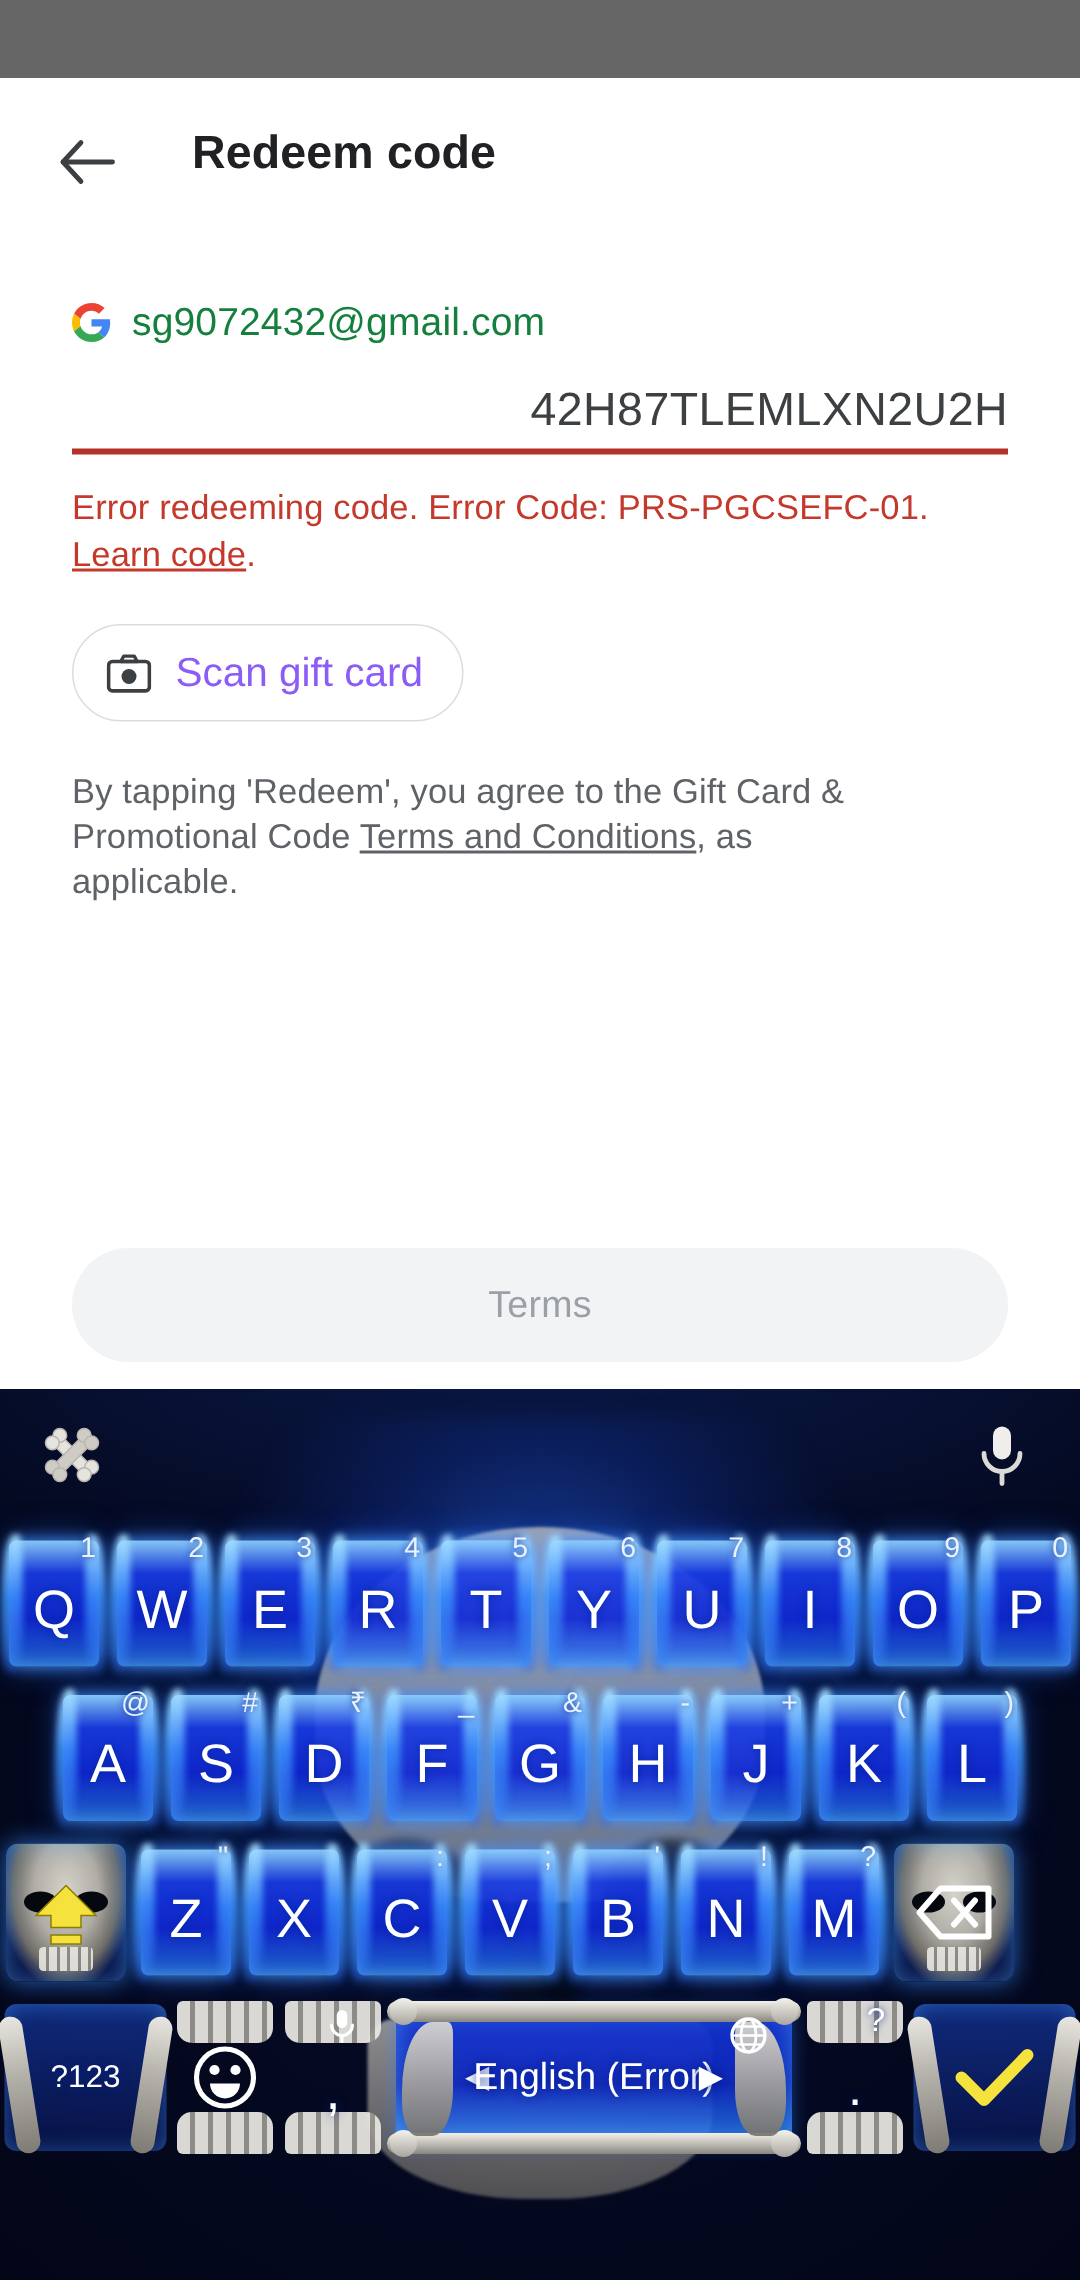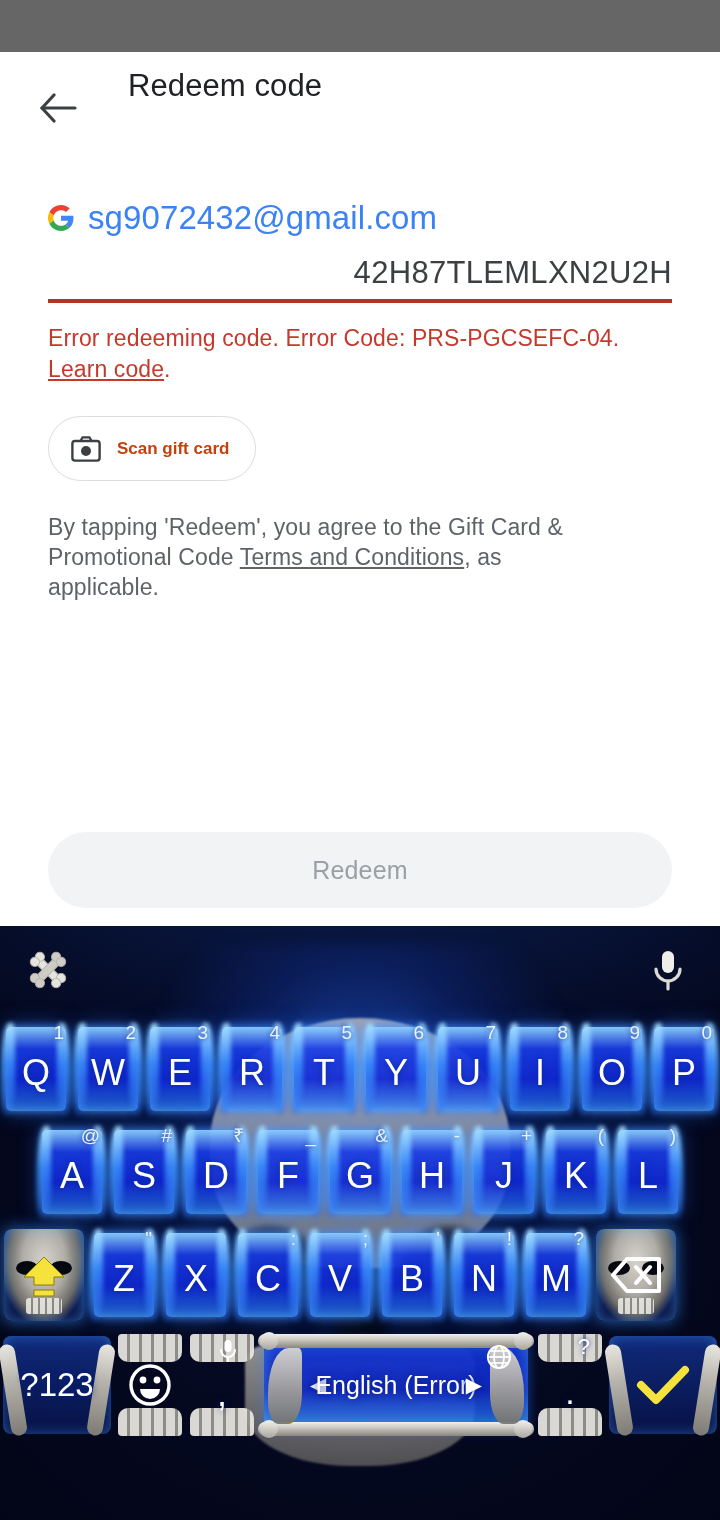--- a/index.html
+++ b/index.html
@@ -24,33 +24,33 @@
   }
 
   .appbar{
     position:absolute; left:0; top:0; width:720px; height:112px;
   }
   .back-btn{
     position:absolute; left:30px; top:28px; width:56px; height:56px;
     display:flex; align-items:center; justify-content:center; cursor:pointer;
   }
   .page-title{
-    position:absolute; left:128px; top:16px;
-    font-size:31px; font-weight:400; color:#202124; letter-spacing:.1px;
+    position:absolute; left:128px; top:32px;
+    font-size:31px; font-weight:700; color:#202124; letter-spacing:.1px;
     white-space:nowrap;
   }
 
   
   .account-row{
     position:absolute; left:48px; top:147px;
     display:flex; align-items:center; gap:14px;
   }
   .g-logo{ width:26px; height:26px; display:block; }
   .account-email{
-    font-size:33px; color:#3b82f6; letter-spacing:.1px; white-space:nowrap;
+    font-size:26px; color:#15803d; letter-spacing:.1px; white-space:nowrap;
   }
 
   
   .code-field{
     position:absolute; left:48px; top:199px; width:624px; height:52px;text-align:right;
   }
   .code-value{
     font-size:31px; color:#3c4043; letter-spacing:.3px; white-space:nowrap;
     line-height:44px;
   }
@@ -67,21 +67,21 @@
   .error-link{ color:#c5392c; text-decoration:underline; cursor:pointer; }
 
   
   .scan-btn{
     position:absolute; left:48px; top:364px; height:65px;
     display:inline-flex; align-items:center; gap:16px;
     padding:0 26px 0 22px;
     border:1px solid #dadce0; border-radius:33px;
     background:#fff; cursor:pointer;
   }
-  .scan-label{ font-size:17px; color:#c2410c; font-weight:700; white-space:nowrap; }
+  .scan-label{ font-size:27px; color:#8b5cf6; font-weight:400; white-space:nowrap; }
 
   
   .terms{
     position:absolute; left:48px; top:460px; width:560px;
     font-size:23px; line-height:30px; color:#5f6368; letter-spacing:.1px;
   }
   .terms-link{ color:#5f6368; text-decoration:underline; cursor:pointer; }
 
   
   .redeem-btn{
@@ -312,39 +312,39 @@
     </svg>
     <span class="account-email">sg9072432@gmail.com</span>
   </div>
 
   <div class="code-field">
     <div class="code-value">42H87TLEMLXN2U2H</div>
     <div class="code-underline"></div>
   </div>
 
   <div class="error-block">
-    <span>Error redeeming code. Error Code: PRS-PGCSEFC-04.</span>
+    <span>Error redeeming code. Error Code: PRS-PGCSEFC-01.</span>
     <span class="error-link">Learn code</span><span>.</span>
   </div>
 
   <div class="scan-btn">
     <svg width="30" height="26" viewBox="0 0 30 26">
       <rect x="1.4" y="5" width="27.2" height="19.6" rx="2.6" fill="none" stroke="#3c4043" stroke-width="2.4"></rect>
       <path d="M9.5 5 L11.5 1.4 L18.5 1.4 L20.5 5 Z" fill="none" stroke="#3c4043" stroke-width="2.2" stroke-linejoin="round"></path>
       <circle cx="15" cy="15" r="5" fill="#3c4043"></circle>
     </svg>
     <span class="scan-label">Scan gift card</span>
   </div>
 
   <div class="terms">
     <span>By tapping 'Redeem', you agree to the Gift Card &amp; Promotional Code </span><span class="terms-link">Terms and Conditions</span><span>, as applicable.</span>
   </div>
 
   <div class="redeem-btn">
-    <span class="redeem-label">Redeem</span>
+    <span class="redeem-label">Terms</span>
   </div>
 </div>
 
 <div class="keyboard">
 
   <div class="kb-bg">
     <div class="kb-glow"></div>
     <div class="kb-skull-dome"></div>
     <div class="kb-skull-eye l"></div>
     <div class="kb-skull-eye r"></div>
@@ -592,21 +592,21 @@
         <path d="M17 3 L49 3 L49 35 L17 35 L3 19 Z" fill="none" stroke="#ffffff" stroke-width="4" stroke-linejoin="round"></path>
         <line x1="26" y1="11" x2="40" y2="27" stroke="#ffffff" stroke-width="4" stroke-linecap="round"></line>
         <line x1="40" y1="11" x2="26" y2="27" stroke="#ffffff" stroke-width="4" stroke-linecap="round"></line>
       </svg>
     </div>
   </div>
 
   <div class="kb-row r4">
     <div class="key-fn" style="width:114px;">
       <div class="claw"></div>
-      <span class="fn-glyph" style="font-size:33px; text-shadow:0 0 7px rgba(0,30,140,.9);">?123</span>
+      <span class="fn-glyph" style="font-size:21px; text-shadow:0 0 7px rgba(0,30,140,.9);">?123</span>
     </div>
 
     <div class="key-fn" style="width:72px;">
       <div class="fang"></div>
       <div class="fang bottom"></div>
       <svg class="fn-glyph" width="46" height="46" viewBox="0 0 46 46">
         <circle cx="23" cy="23" r="19" fill="none" stroke="#ffffff" stroke-width="3.4"></circle>
         <circle cx="16" cy="18" r="3.4" fill="#ffffff"></circle>
         <circle cx="30" cy="18" r="3.4" fill="#ffffff"></circle>
         <path d="M13 27 a10 10 0 0 0 20 0 Z" fill="#ffffff"></path>

